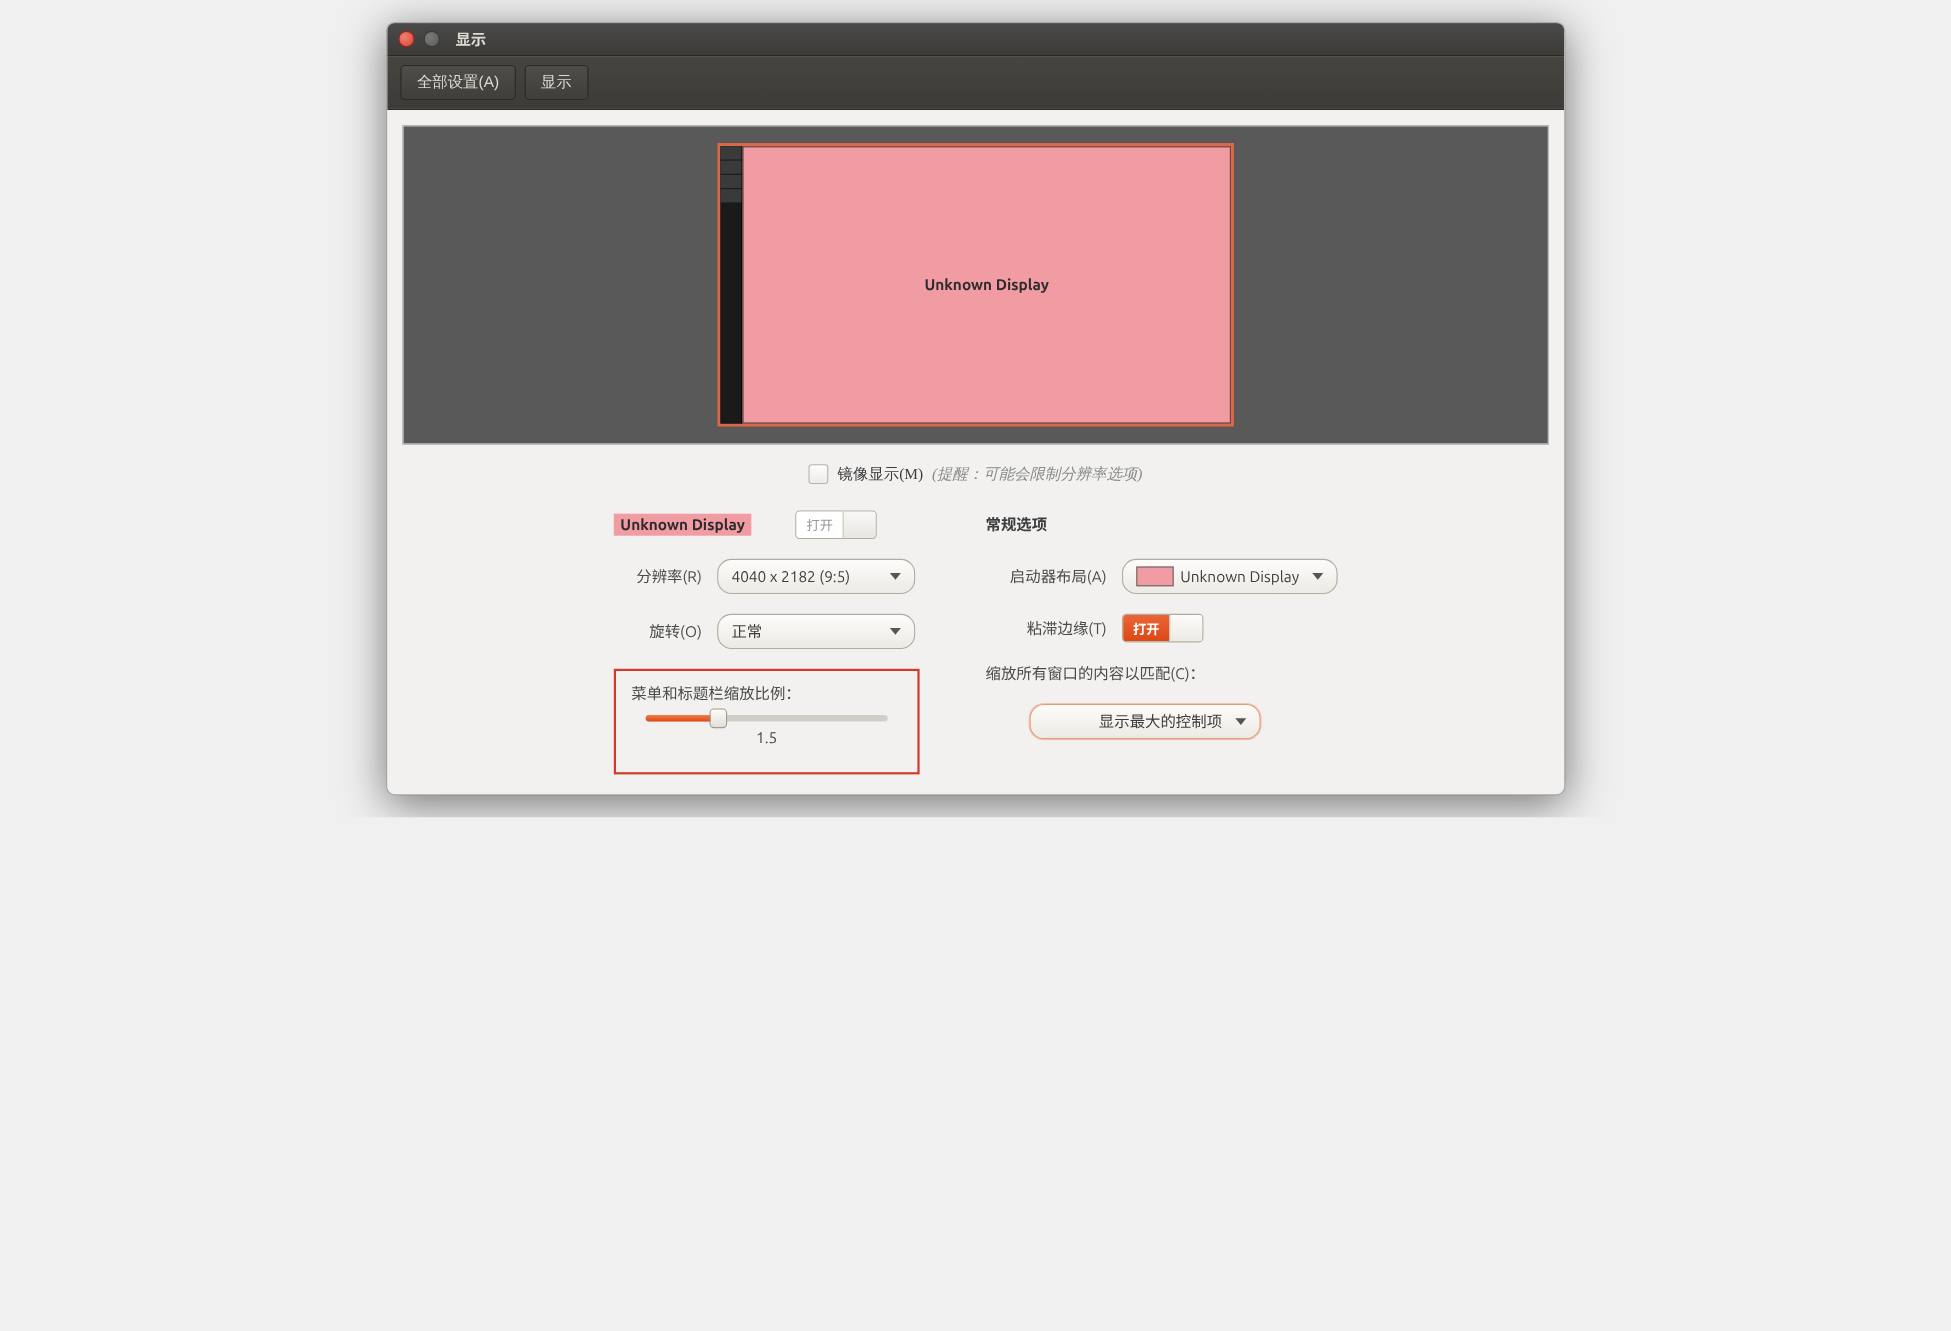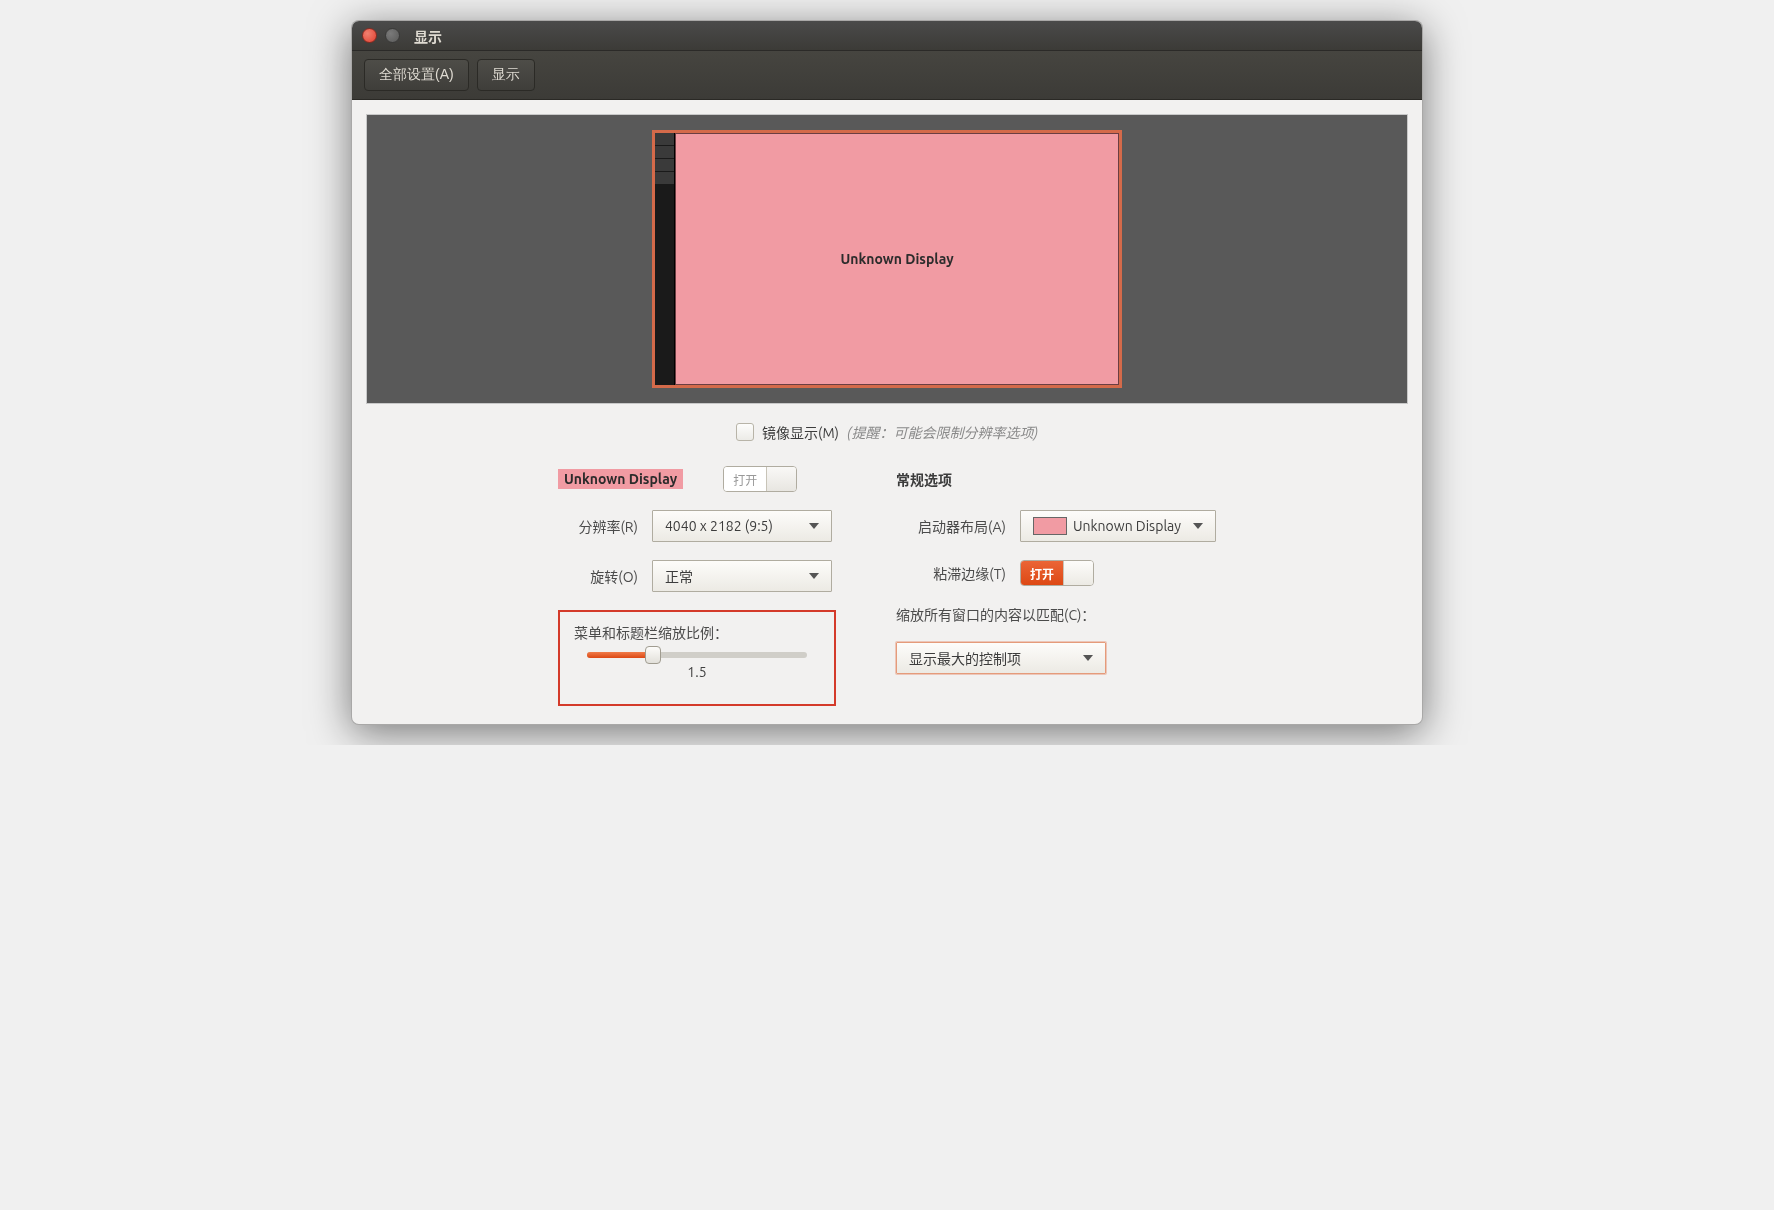--- a/index.html
+++ b/index.html
@@ -94,20 +94,21 @@
     display: flex;
     flex-direction: column;
     align-items: center;
     padding-top: 18px;
   }
   .mirror-row {
     display: flex;
     align-items: center;
     gap: 8px;
     margin-bottom: 24px;
+    font-family: Liberation Serif, serif;
   }
   .checkbox {
     width: 18px; height: 18px;
     border: 1px solid #b8b4a8;
     border-radius: 3px;
     background: linear-gradient(#fdfdfc,#ecebe7);
   }
   .hint { color: #8a8a8a; font-style: italic; }
   .columns {
     display: flex;
@@ -131,21 +132,21 @@
     display:flex;
     overflow:hidden;
   }
   .switch.off .sw-l { flex:1; background:#fff; display:flex;align-items:center;justify-content:center;color:#999;font-size:12px;}
   .switch.off .sw-r { width:30px; background: linear-gradient(#f9f8f6,#e8e6e1); border-left:1px solid #c8c4b8;}
   .switch.on .sw-l { flex:1; background: linear-gradient(#eb6536,#dd4814); display:flex;align-items:center;justify-content:center;color:#fff;font-size:12px;font-weight:600;}
   .switch.on .sw-r { width:30px; background: linear-gradient(#fdfcfa,#eceae4); border-left:1px solid #c8c4b8;}
   .combo {
     height: 32px;
     border: 1px solid #b0aca0;
-    border-radius: 1px;
+    border-radius: 13px;
     background: linear-gradient(#fdfcfa,#eceae4);
     display:flex;
     align-items:center;
     padding: 0 34px 0 12px;
     position:relative;
     min-width: 180px;
     font-size: 14px;
     color:#3c3c3c;
   }
   .combo::after {
@@ -306,21 +307,21 @@
 
           <div class="row">
             <span class="row-label" style="min-width:110px">粘滞边缘(T)</span>
             <div class="switch on">
               <span class="sw-l">打开</span>
               <span class="sw-r"></span>
             </div>
           </div>
 
           <div style="color:#4b4b4b;">缩放所有窗口的内容以匹配(C)：</div>
-          <div class="combo accent" style="min-width:210px; align-self:flex-start; justify-content:flex-start;">
+          <div class="combo accent" style="min-width:210px; align-self:flex-start; margin-left:40px; justify-content:flex-end;">
             <span>显示最大的控制项</span>
           </div>
         </div>
 
       </div>
 
 
     </div>
   </div>
 </div>

